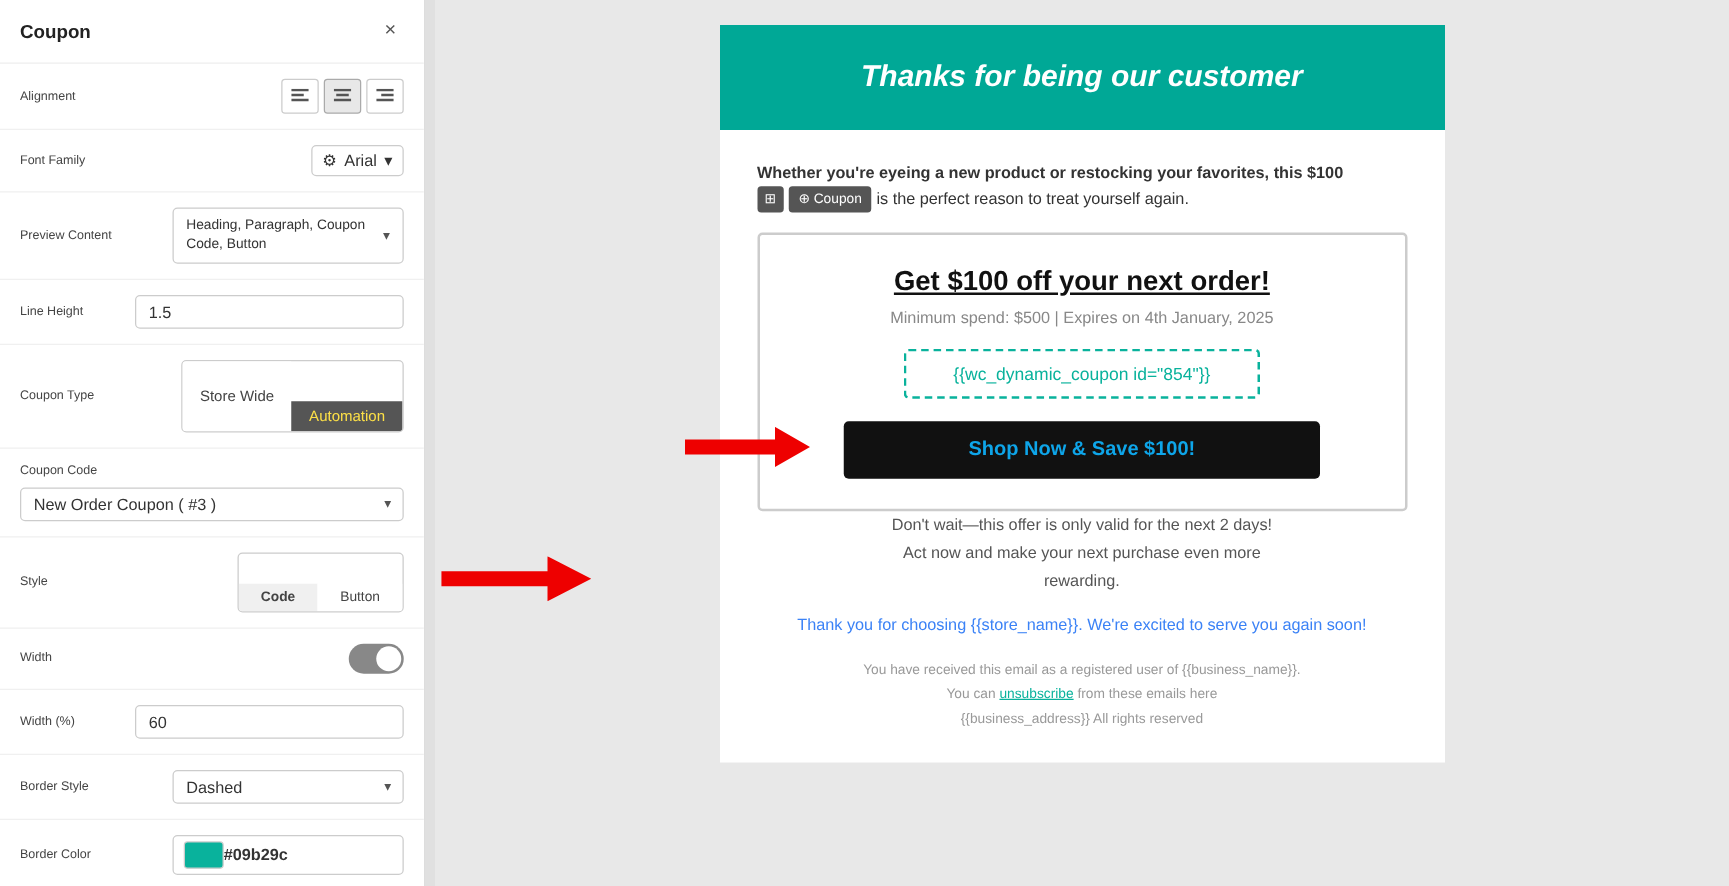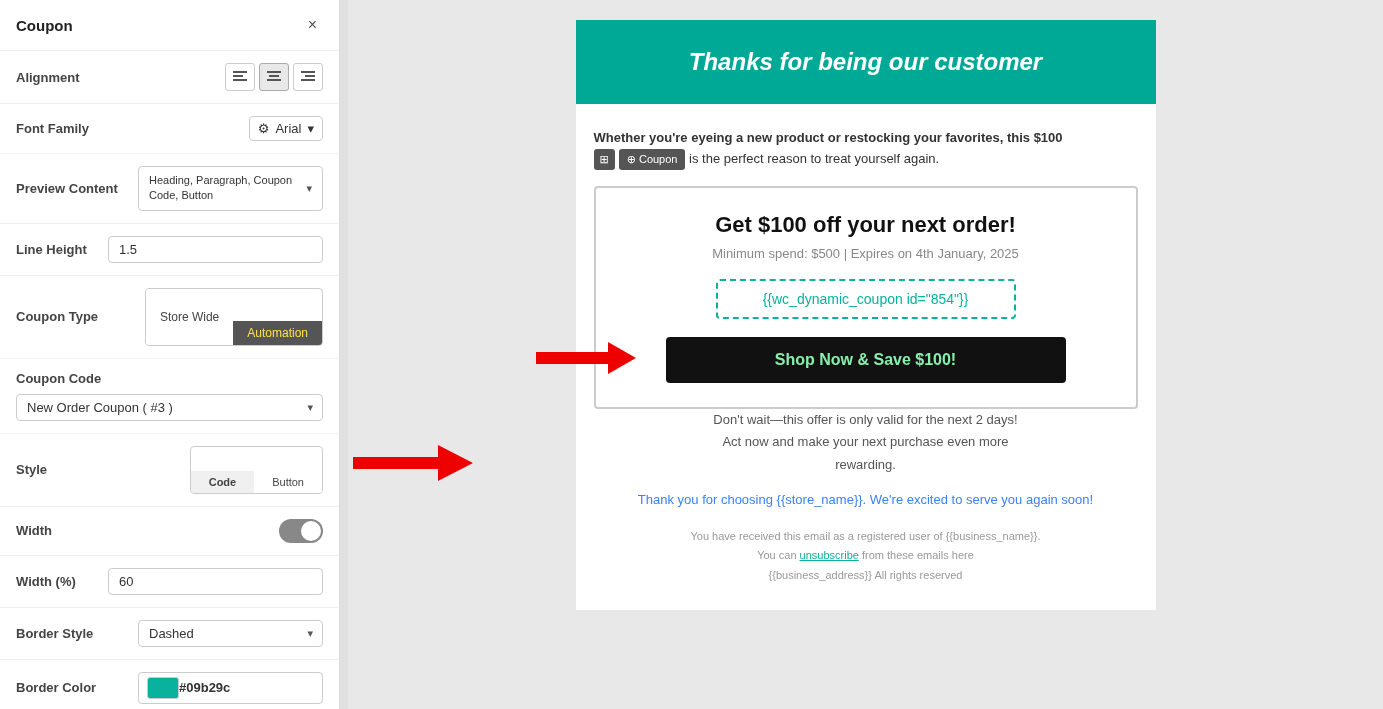--- a/index.html
+++ b/index.html
@@ -37,23 +37,23 @@
       padding: 2px 6px;
     }
     .panel-row {
       display: flex;
       align-items: center;
       justify-content: space-between;
       padding: 12px 16px;
       border-bottom: 1px solid #f0f0f0;
     }
     .panel-row-label {
-      font-size: 13px;
+      font-size: 10px;
       color: #444;
-      font-weight: 700;
+      font-weight: 400;
     }
     .panel-row-controls {
       display: flex;
       align-items: center;
       gap: 4px;
     }
     .align-btn {
       width: 30px;
       height: 28px;
       border: 1px solid #ccc;
@@ -250,21 +250,21 @@
       padding: 28px 30px;
       text-align: center;
     }
     .email-header-text {
       color: #fff;
       font-size: 24px;
       font-style: italic;
       font-weight: bold;
     }
     .email-body {
-      padding: 24px 18px;
+      padding: 24px 30px;
     }
     .email-intro {
       font-size: 13px;
       color: #333;
       line-height: 1.6;
       margin-bottom: 16px;
     }
     .email-intro strong {
       font-weight: bold;
     }
@@ -272,20 +272,21 @@
       border: 2px solid #ccc;
       border-radius: 4px;
       padding: 24px 20px;
       text-align: center;
     }
     .coupon-title {
       font-size: 22px;
       font-weight: bold;
       color: #111;
       margin-bottom: 8px;
+      text-decoration: underline;
     }
     .coupon-subtitle {
       font-size: 13px;
       color: #888;
       margin-bottom: 18px;
     }
     .coupon-code-box {
       border: 2px dashed #09b29c;
       border-radius: 4px;
       padding: 10px 20px;
@@ -302,21 +303,21 @@
       justify-content: center;
     }
     .red-arrow {
       position: absolute;
       left: -80px;
       top: 50%;
       transform: translateY(-50%);
     }
     .shop-button {
       background: #111;
-      color: #86efac;
+      color: #0ea5e9;
       border: none;
       border-radius: 4px;
       padding: 14px 0;
       font-size: 16px;
       font-weight: bold;
       cursor: pointer;
       width: 80%;
     }
     .email-footer-text {
       font-size: 13px;

